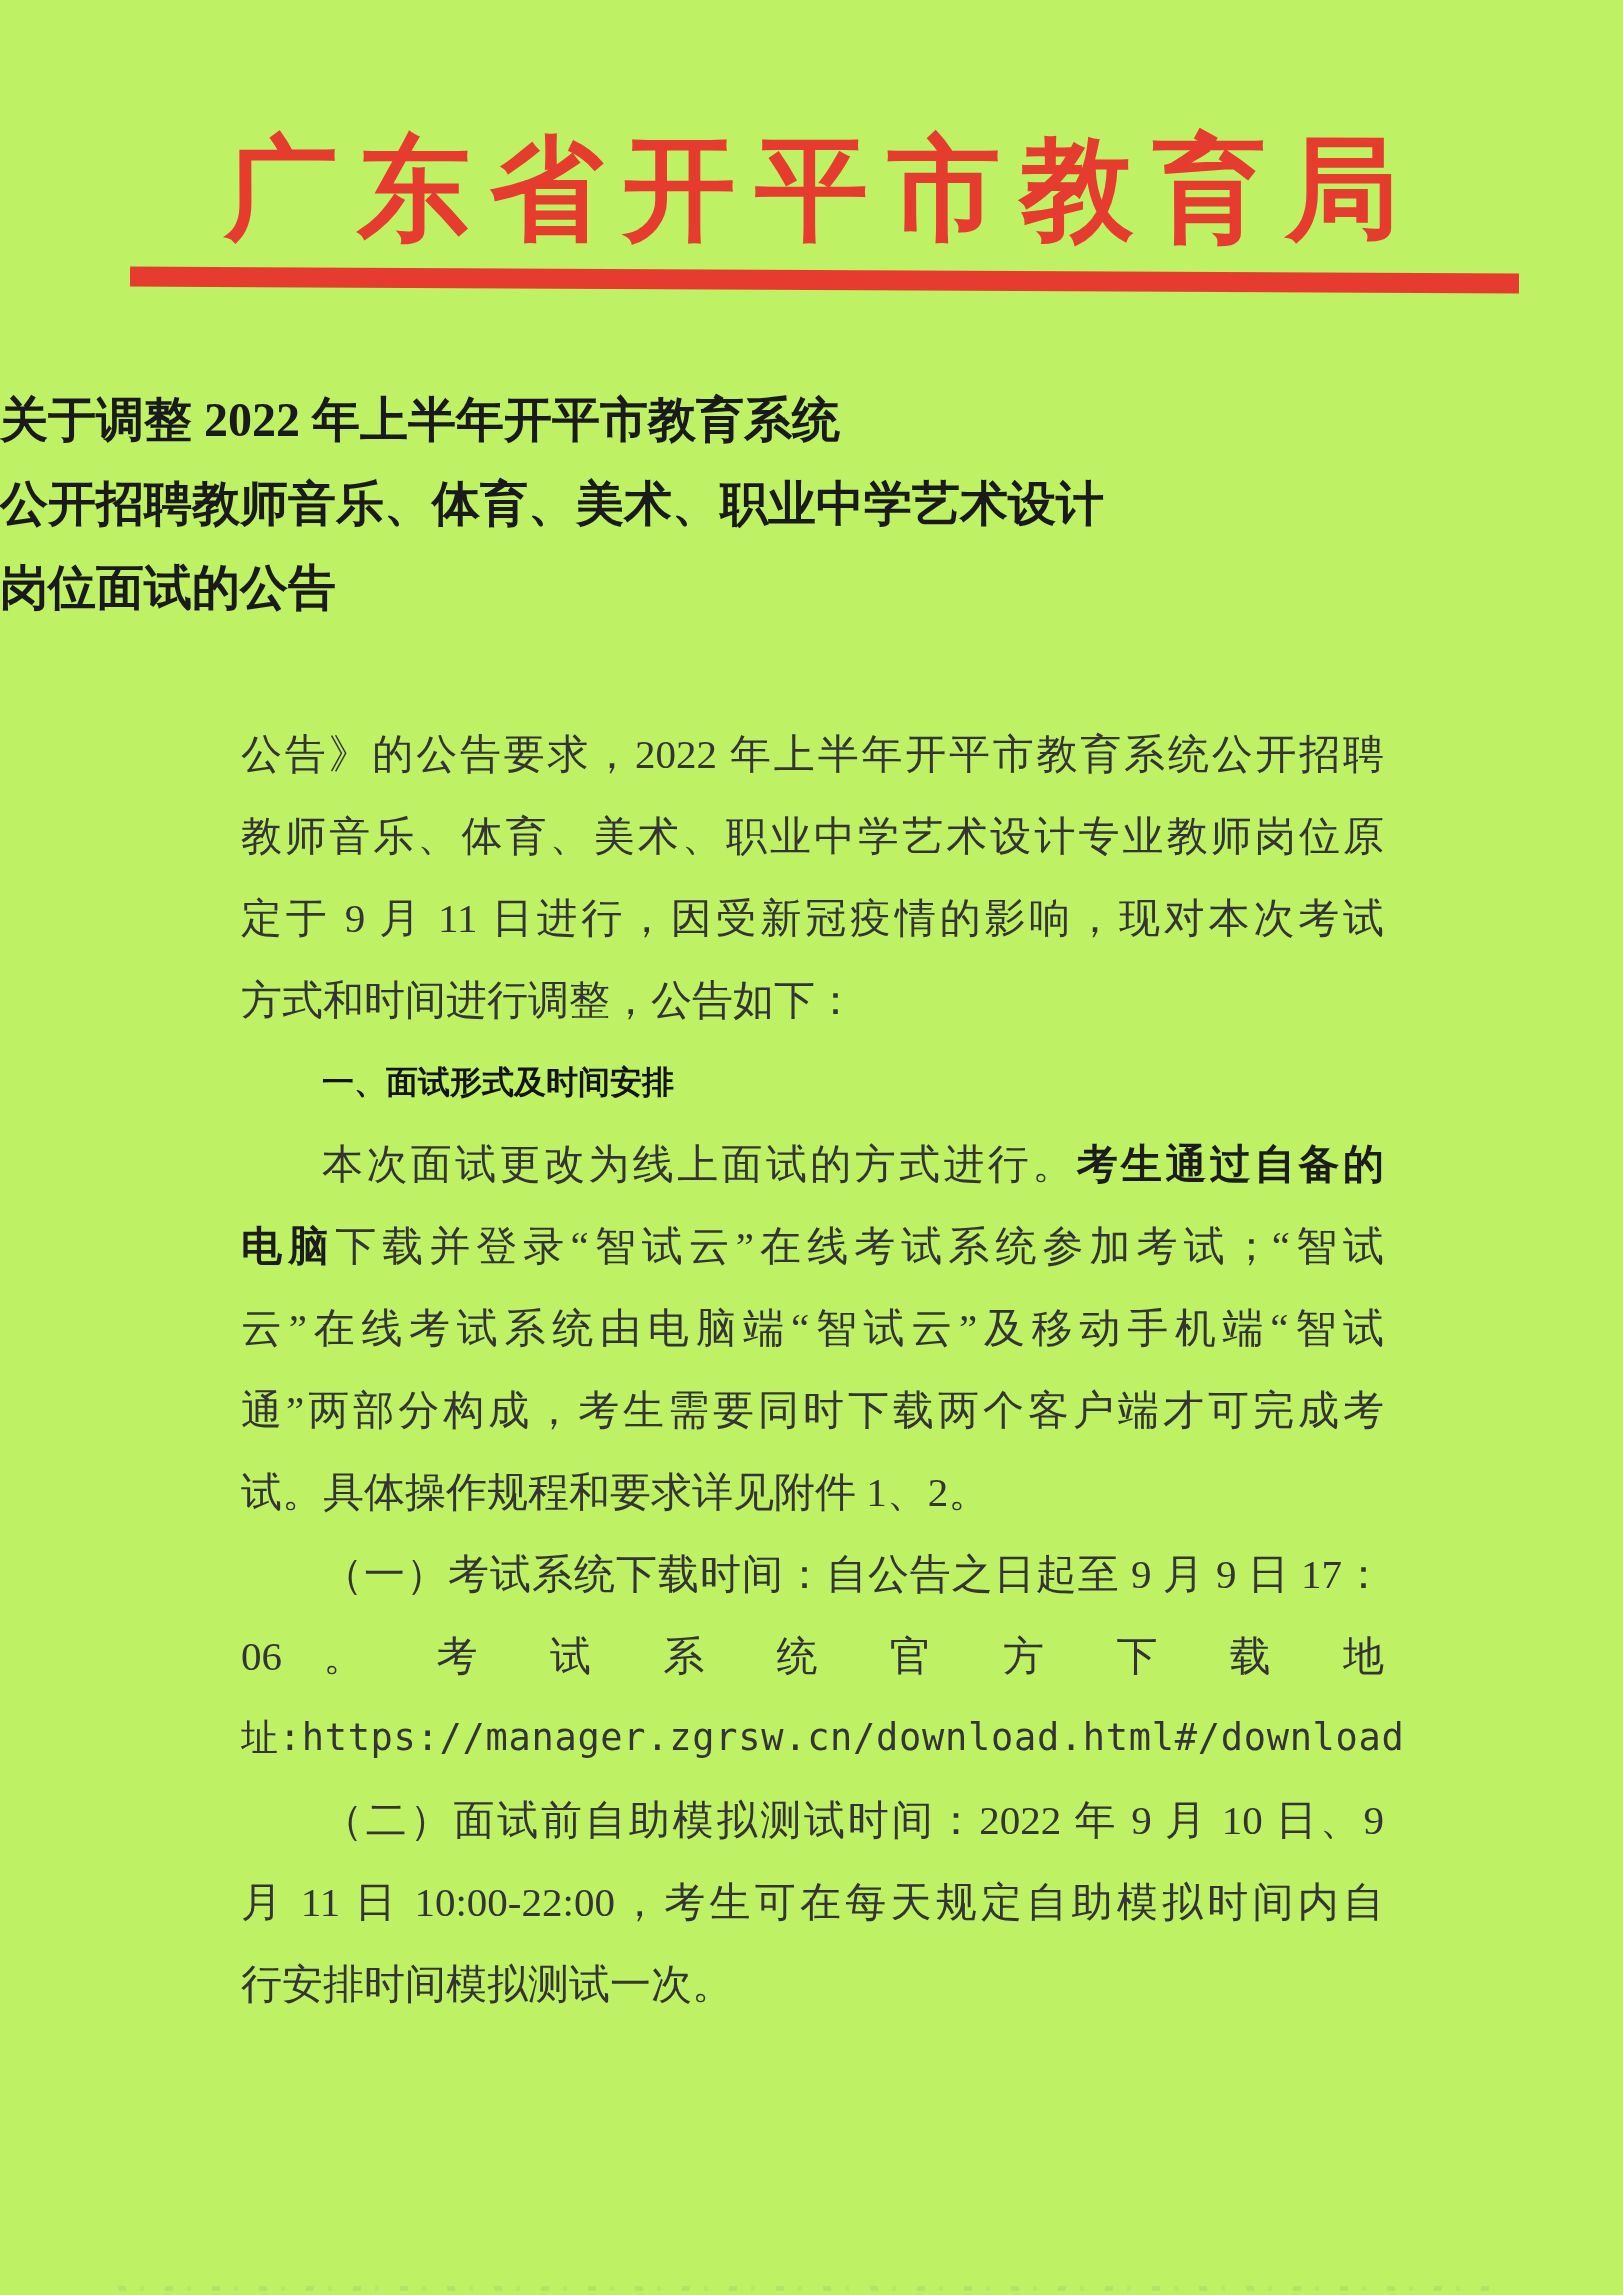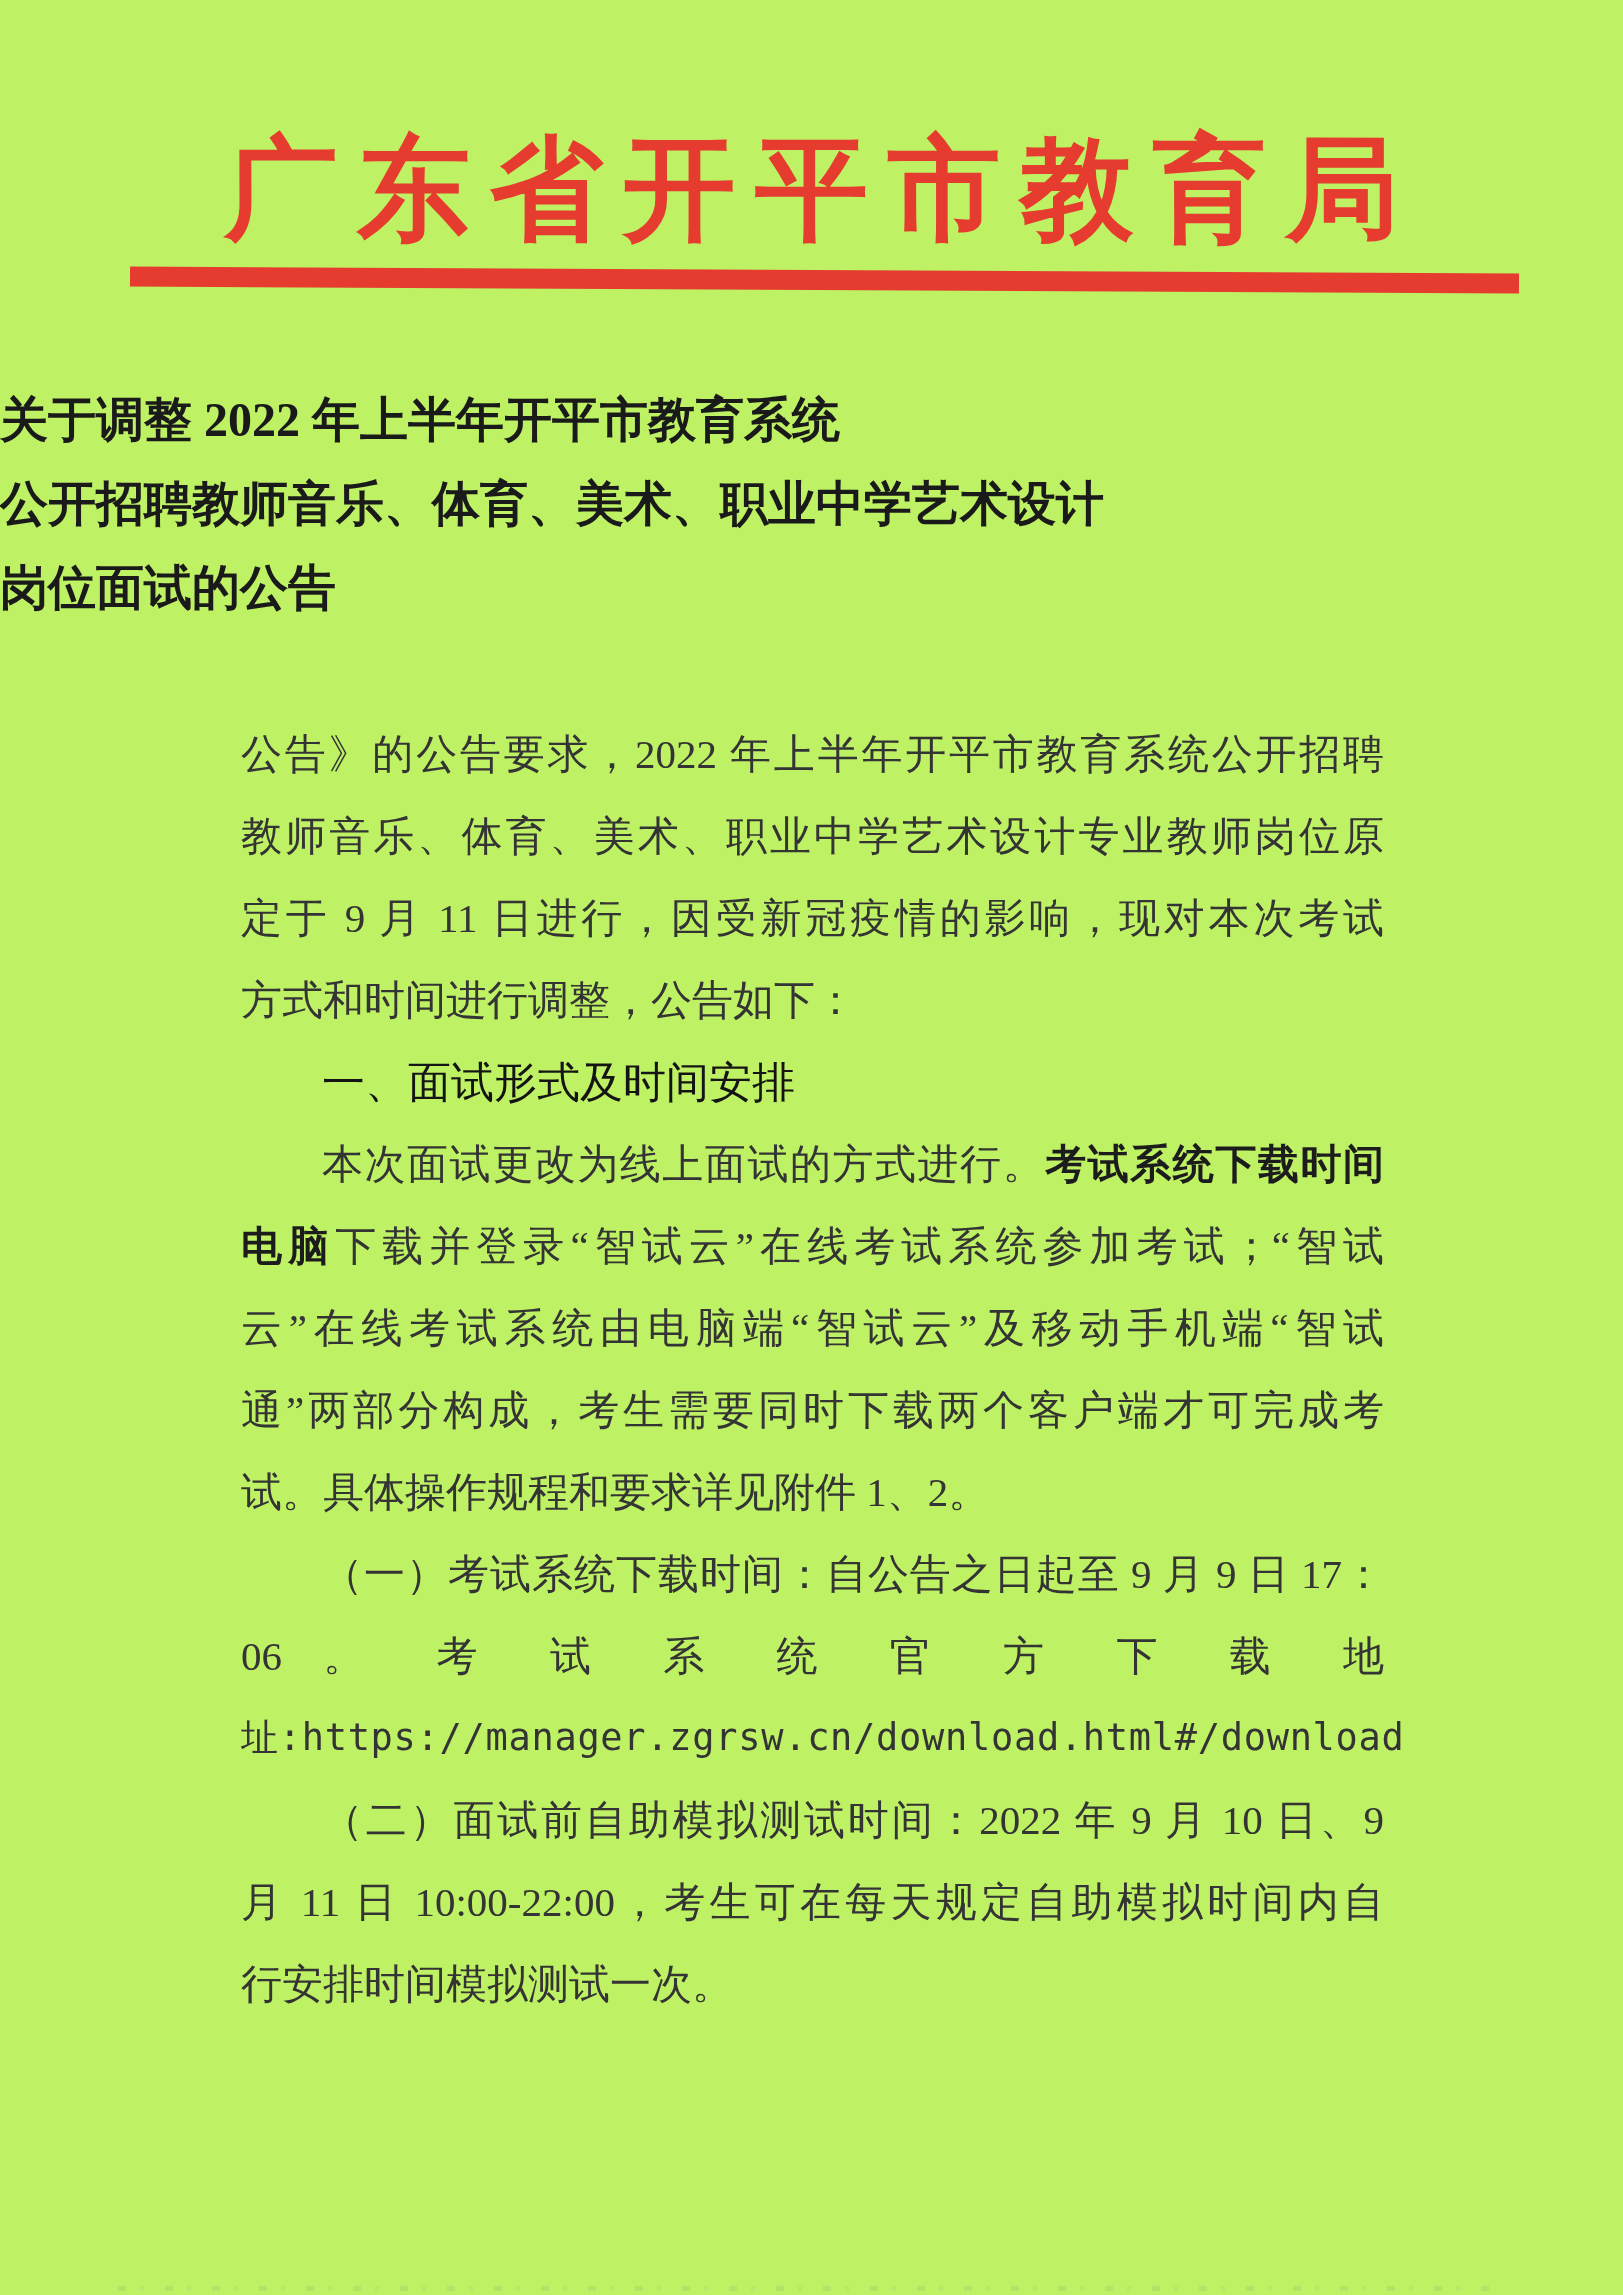--- a/index.html
+++ b/index.html
@@ -54,22 +54,22 @@
     color: #343434;
   }
   .ln {
     text-align: justify;
     text-align-last: justify;
   }
   .ln.last { text-align-last: left; }
   .ln.ind { text-indent: 81px; }
   .ln.heading {
     font-family: "Liberation Sans", sans-serif;
-    font-weight: 400;
-    font-size: 43px;
+    font-weight: 700;
+    font-size: 32px;
     color: #141414;
     text-align-last: left;
   }
   .ln.url {
     font-family: "DejaVu Sans Mono", monospace;
     font-size: 37px;
     letter-spacing: 0.7px;
     text-align-last: left;
     white-space: nowrap;
   }
@@ -100,21 +100,21 @@
   </div>
 
   <div class="doc-body">
     <div class="ln">公告》的公告要求，2022 年上半年开平市教育系统公开招聘</div>
     <div class="ln">教师音乐、体育、美术、职业中学艺术设计专业教师岗位原</div>
     <div class="ln">定于 9 月 11 日进行，因受新冠疫情的影响，现对本次考试</div>
     <div class="ln last">方式和时间进行调整，公告如下：</div>
 
     <div class="ln ind heading">一、面试形式及时间安排</div>
 
-    <div class="ln ind"><span>本次面试更改为线上面试的方式进行。</span><span class="b">考试系统下载时间</span></div>
+    <div class="ln ind"><span>本次面试更改为线上面试的方式进行。</span><span class="b">考生通过自备的</span></div>
     <div class="ln"><span class="b">电脑</span><span>下载并登录“智试云”在线考试系统参加考试；“智试</span></div>
     <div class="ln">云”在线考试系统由电脑端“智试云”及移动手机端“智试</div>
     <div class="ln">通”两部分构成，考生需要同时下载两个客户端才可完成考</div>
     <div class="ln last">试。具体操作规程和要求详见附件 1、2。</div>
 
     <div class="ln ind">（一）考试系统下载时间：自公告之日起至 9 月 9 日 17：</div>
     <div class="ln">06 。 考 试 系 统 官 方 下 载 地</div>
     <div class="ln url last">址:https://manager.zgrsw.cn/download.html#/download</div>
 
     <div class="ln ind">（二）面试前自助模拟测试时间：2022 年 9 月 10 日、9</div>

